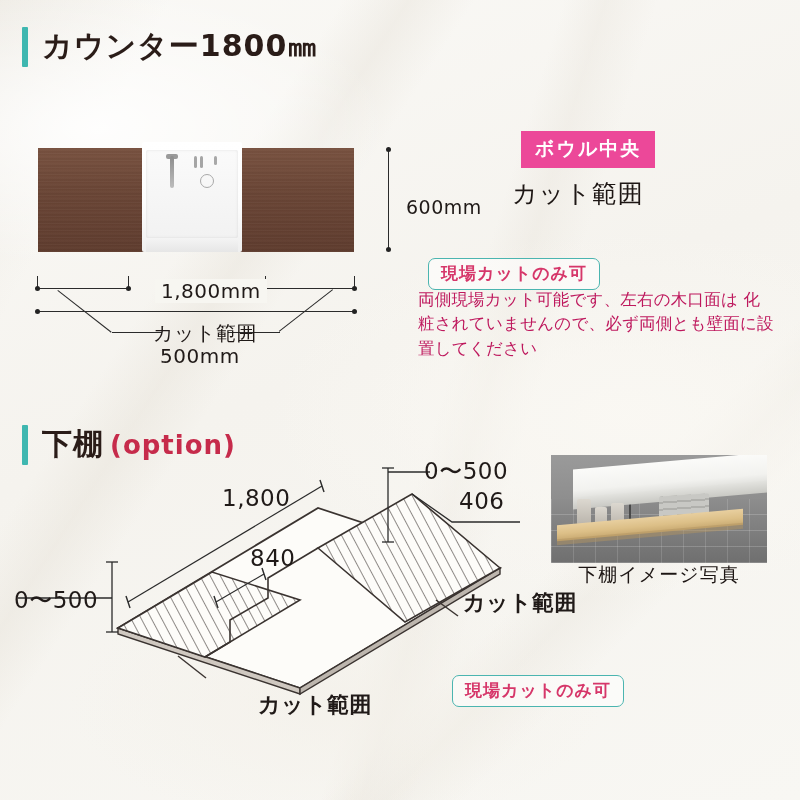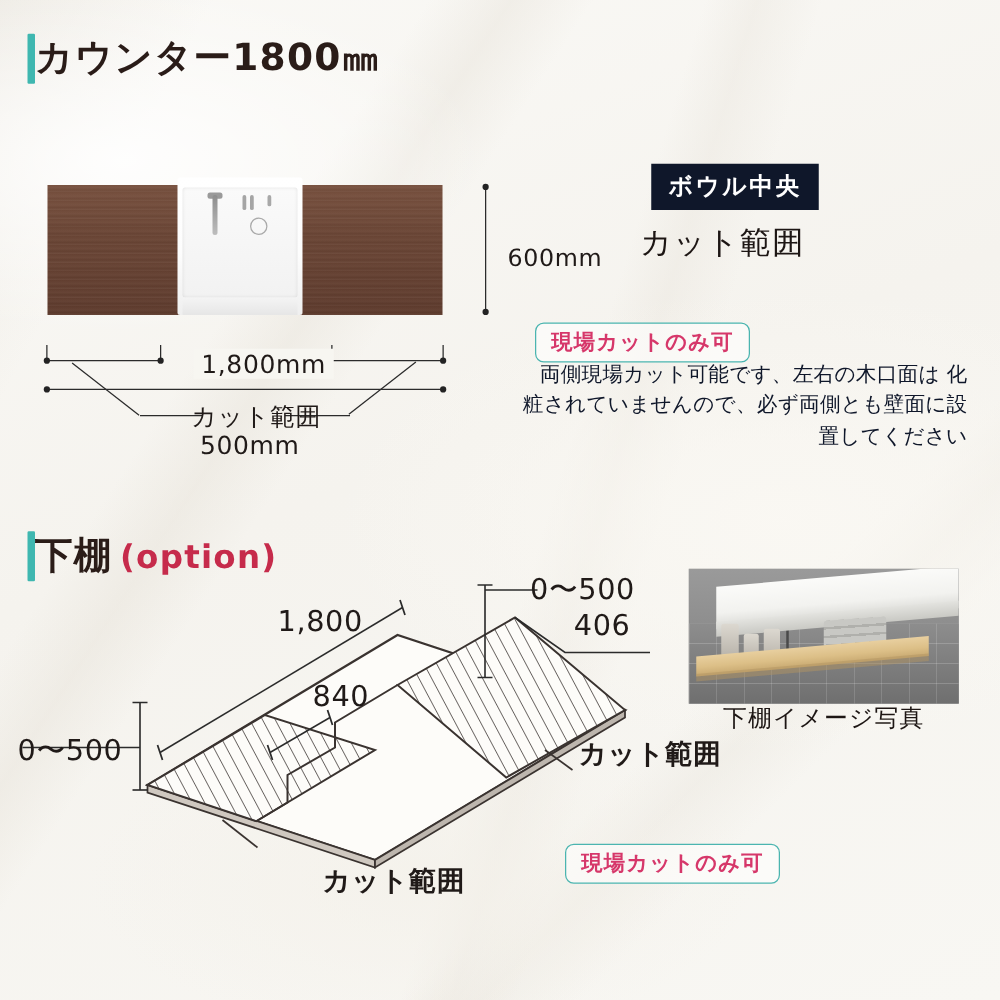--- a/index.html
+++ b/index.html
@@ -20,21 +20,21 @@
       linear-gradient(118deg, rgba(226,221,211,.45) 0%, rgba(255,255,255,0) 14%),
       linear-gradient(123deg, rgba(255,255,255,0) 26%, rgba(229,224,214,.40) 31%, rgba(255,255,255,0) 36%),
       linear-gradient(107deg, rgba(255,255,255,0) 54%, rgba(231,226,217,.35) 58%, rgba(255,255,255,0) 63%),
       linear-gradient(135deg, rgba(255,255,255,0) 70%, rgba(228,223,213,.30) 74%, rgba(255,255,255,0) 79%),
       linear-gradient(160deg,#faf9f6 0%,#f5f3ee 45%,#f8f7f3 100%);
     z-index:0;
   }
   .layer{position:relative;z-index:2;}
 
   
-  .heading{position:absolute;display:flex;align-items:flex-end;gap:0;}
+  .heading{position:absolute;display:flex;align-items:flex-end;gap:14px;}
   .hbar{width:6px;height:40px;background:#3fb7b0;border-radius:1px;flex:none;}
   .htext{
     font-size:30px;font-weight:700;letter-spacing:1px;
     color:#2a1c18;white-space:nowrap;
   }
   .htext .opt{color:#c62b4b;font-size:26px;font-weight:700;margin-left:6px;}
 
   #heading-counter{left:22px;top:26px;}
   #heading-shelf{left:22px;top:424px;}
 
@@ -87,37 +87,37 @@
   
   .dim-h{position:absolute;height:0;border-top:1.3px solid #2b2b2b;}
   .dim-v{position:absolute;width:0;border-left:1.3px solid #2b2b2b;}
   .dot{position:absolute;width:5px;height:5px;border-radius:50%;background:#232323;}
   .tick{position:absolute;width:0;height:13px;border-left:1.4px solid #2b2b2b;}
   .lead{position:absolute;height:0;border-top:1.2px solid #2b2b2b;transform-origin:0 0;}
   .dimlabel{position:absolute;font-size:19px;color:#201a18;white-space:nowrap;letter-spacing:.5px;}
 
   
   .badge-solid{
-    position:absolute;background:#0f172a;color:#ffffff;
+    position:absolute;background:#ec4899;color:#ffffff;
     font-size:19px;font-weight:600;letter-spacing:2px;
     padding:5px 14px 6px;white-space:nowrap;
   }
   .badge-outline{
     position:absolute;border:1.6px solid #4bb5b0;border-radius:7px;
     background:rgba(255,255,255,.55);
     color:#d6376a;font-size:17px;font-weight:600;letter-spacing:1px;
     padding:3px 12px 4px;white-space:nowrap;text-align:center;
   }
 
   
   #spec-lines{position:absolute;left:512px;top:176px;}
   #spec-lines div{font-size:25px;letter-spacing:1px;line-height:1.42;color:#1d1614;white-space:nowrap;}
   #note-body{
     position:absolute;left:418px;top:288px;width:356px;
-    font-size:16.5px;line-height:1.48;color:#0f172a;letter-spacing:.2px;text-align:right;
+    font-size:16.5px;line-height:1.48;color:#be185d;letter-spacing:.2px;
   }
 
   
   #shelf-iso{position:absolute;left:0;top:450px;width:560px;height:270px;}
   #shelf-iso svg{display:block;}
 
   
   #shelf-photo{
     position:absolute;left:551px;top:455px;width:216px;height:108px;overflow:hidden;
     background:#8f8f8f;

